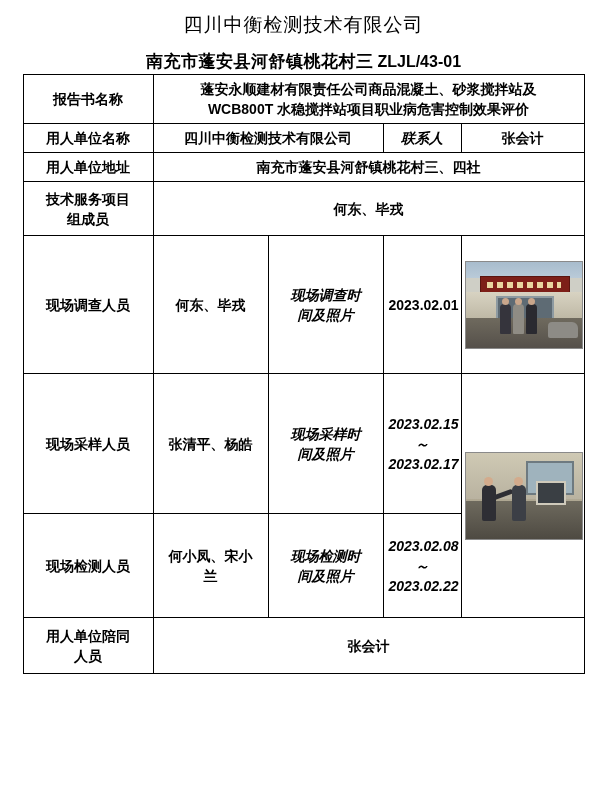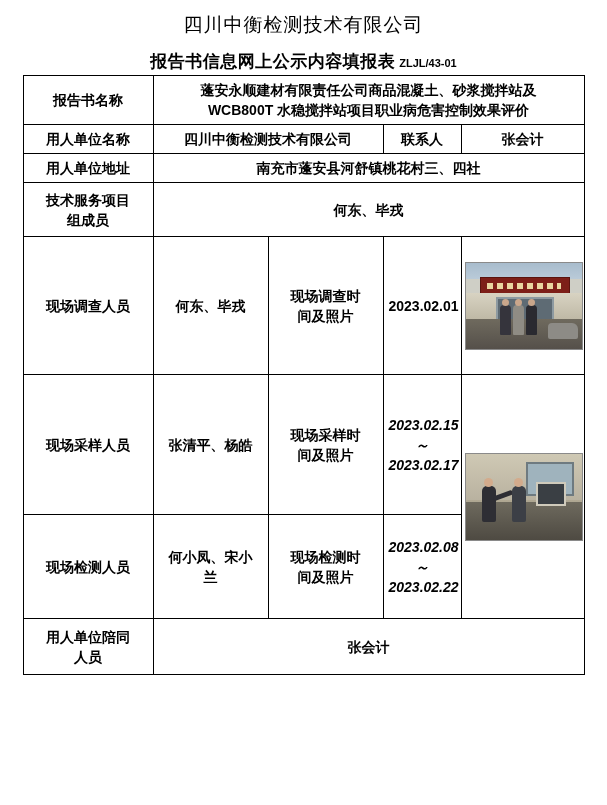--- a/index.html
+++ b/index.html
@@ -30,21 +30,21 @@
   }
   .doc-subtitle {
     text-align: center;
     font-size: 17px;
     font-weight: bold;
     letter-spacing: 0.5px;
     margin-top: 12px;
     line-height: 24px;
   }
   .doc-code {
-    font-size: 11px;
+    font-size: 16px;
     font-weight: bold;
     letter-spacing: 0;
     margin-left: 4px;
   }
   table.main {
     border-collapse: collapse;
     width: 561px;
     margin: 0 auto 0 auto;
     table-layout: fixed;
   }
@@ -67,20 +67,21 @@
   }
   td.title-cell {
     font-weight: bold;
     font-size: 14.5px;
     line-height: 22px;
     text-align: center;
     padding: 6px 8px;
   }
   td.plain {
     font-weight: normal;
+    font-style: italic;
   }
   .dates {
     line-height: 20px;
     font-style: italic;
   }
   .wave {
     font-weight: bold;
     letter-spacing: 0;
   }
   .photo-cell {
@@ -211,21 +212,21 @@
   }
 </style>
 </head>
 <body>
 
 <div class="page">
 
   <div class="doc-title">四川中衡检测技术有限公司</div>
 
   <div class="doc-subtitle">
-    <span>报告书信息网上公示内容填报表</span><span class="doc-code">ZLJL/43-01</span>
+    <span>南充市蓬安县河舒镇桃花村三</span><span class="doc-code">ZLJL/43-01</span>
   </div>
 
   <table class="main">
     <colgroup>
       <col style="width:130px">
       <col style="width:115px">
       <col style="width:115px">
       <col style="width:78px">
       <col style="width:123px">
     </colgroup>

